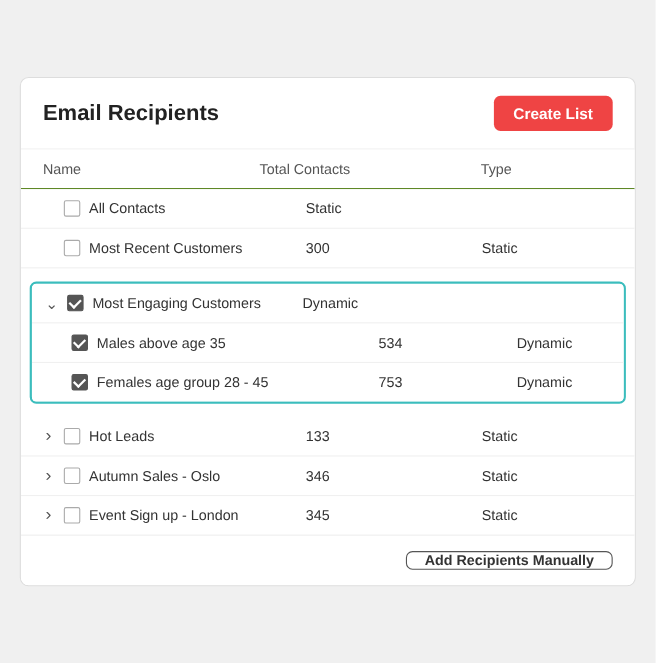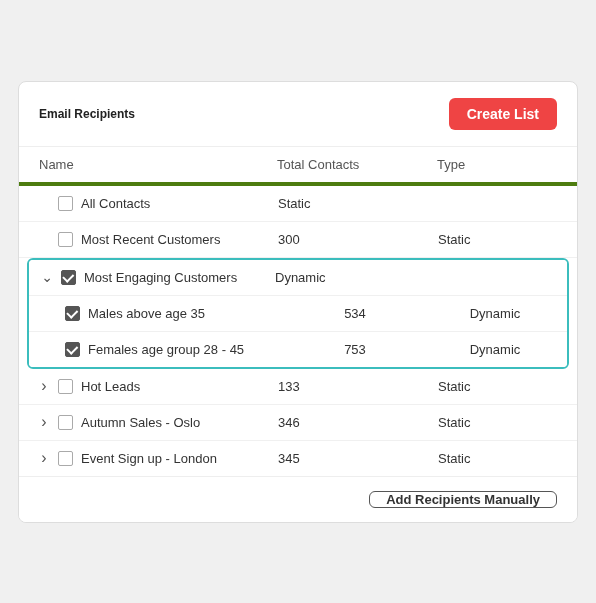--- a/index.html
+++ b/index.html
@@ -19,40 +19,41 @@
       overflow: hidden;
     }
     .card-header {
       display: flex;
       justify-content: space-between;
       align-items: center;
       padding: 16px 20px;
       border-bottom: 1px solid #eee;
     }
     .card-title {
-      font-size: 12px;
+      font-size: 20px;
       font-weight: 700;
       color: #222;
     }
     .create-list-btn {
       background: #ef4444;
       color: #fff;
       border: none;
       border-radius: 6px;
       padding: 8px 18px;
       font-size: 14px;
       font-weight: 600;
       cursor: pointer;
     }
     .table-header {
       display: grid;
       grid-template-columns: 1fr 160px 120px;
       padding: 10px 20px;
-      border-bottom: 4px solid #4d7c0f;
-      background: #fff;
+      border-bottom: 1px solid #4d7c0f;
+      background: #fff;
+      gap: 41px;
     }
     .table-header-cell {
       font-size: 13px;
       color: #555;
       font-weight: 500;
     }
     .table-body {
       background: #fff;
     }
     .row-name {
@@ -105,21 +106,21 @@
       flex-shrink: 0;
     }
     .spacer {
       width: 12px;
       flex-shrink: 0;
     }
     
     .selected-group {
       border: 2px solid #3bbdbd;
       border-radius: 6px;
-      margin: 0 8px;
+      margin: 12px 8px;
       overflow: hidden;
     }
     .selected-group .group-header {
       display: grid;
       grid-template-columns: 1fr 160px 120px;
       padding: 10px 12px;
       align-items: center;
       background: #fff;
     }
     .selected-group .sub-row {

